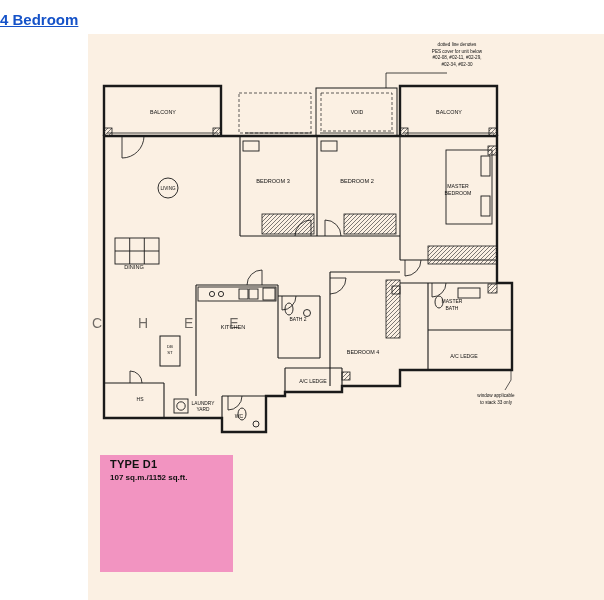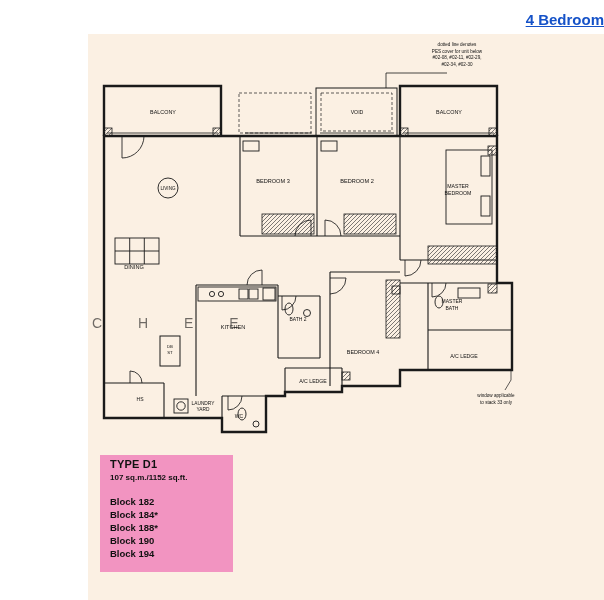--- a/index.html
+++ b/index.html
@@ -1,20 +1,20 @@
 <!DOCTYPE html>
 <html><head>
 <meta charset="utf-8">
 <style>
   * { margin:0; padding:0; box-sizing:border-box; }
   html,body { width:604px; height:600px; background:#fff; font-family:"Liberation Sans",sans-serif; }
   .canvas { position:relative; width:604px; height:600px; background:#fff; overflow:hidden; }
   .plan-bg { position:absolute; left:88px; top:34px; width:516px; height:566px; background:#fbf0e3; }
   .title-link {
-    position:absolute; top:11px; left:0; width:100%; text-align:right;
+    position:absolute; top:11px; left:0; width:100%; text-align:left;
     font-size:15px; font-weight:bold; color:#1552c8; text-decoration:underline; cursor:pointer;
     display:block;
   }
   svg.plan { position:absolute; left:0; top:0; }
   svg.plan text { font-family:"Liberation Sans",sans-serif; fill:#111; }
   .infobox {
     position:absolute; left:100px; top:455px; width:133px; height:117px;
     background:#f294c1; padding:3px 10px; color:#111;
   }
   .infobox .ib-type { font-size:11px; font-weight:bold; letter-spacing:.2px; }
@@ -163,21 +163,14 @@
 
     <g text-anchor="middle" fill="#444">
       <text x="496" y="397" font-size="4.6">window applicable</text>
       <text x="496" y="404" font-size="4.6">to stack 33 only</text>
     </g>
   </svg>
 
   <div class="infobox">
     <div class="ib-type">TYPE D1</div>
     <div class="ib-area">107 sq.m./1152 sq.ft.</div>
-    <div class="ib-blocks">
-      <div class="ib-block">Block 182</div>
-      <div class="ib-block">Block 184*</div>
-      <div class="ib-block">Block 188*</div>
-      <div class="ib-block">Block 190</div>
-      <div class="ib-block">Block 194</div>
-    </div>
   </div>
 </div>
 
 </body></html>

